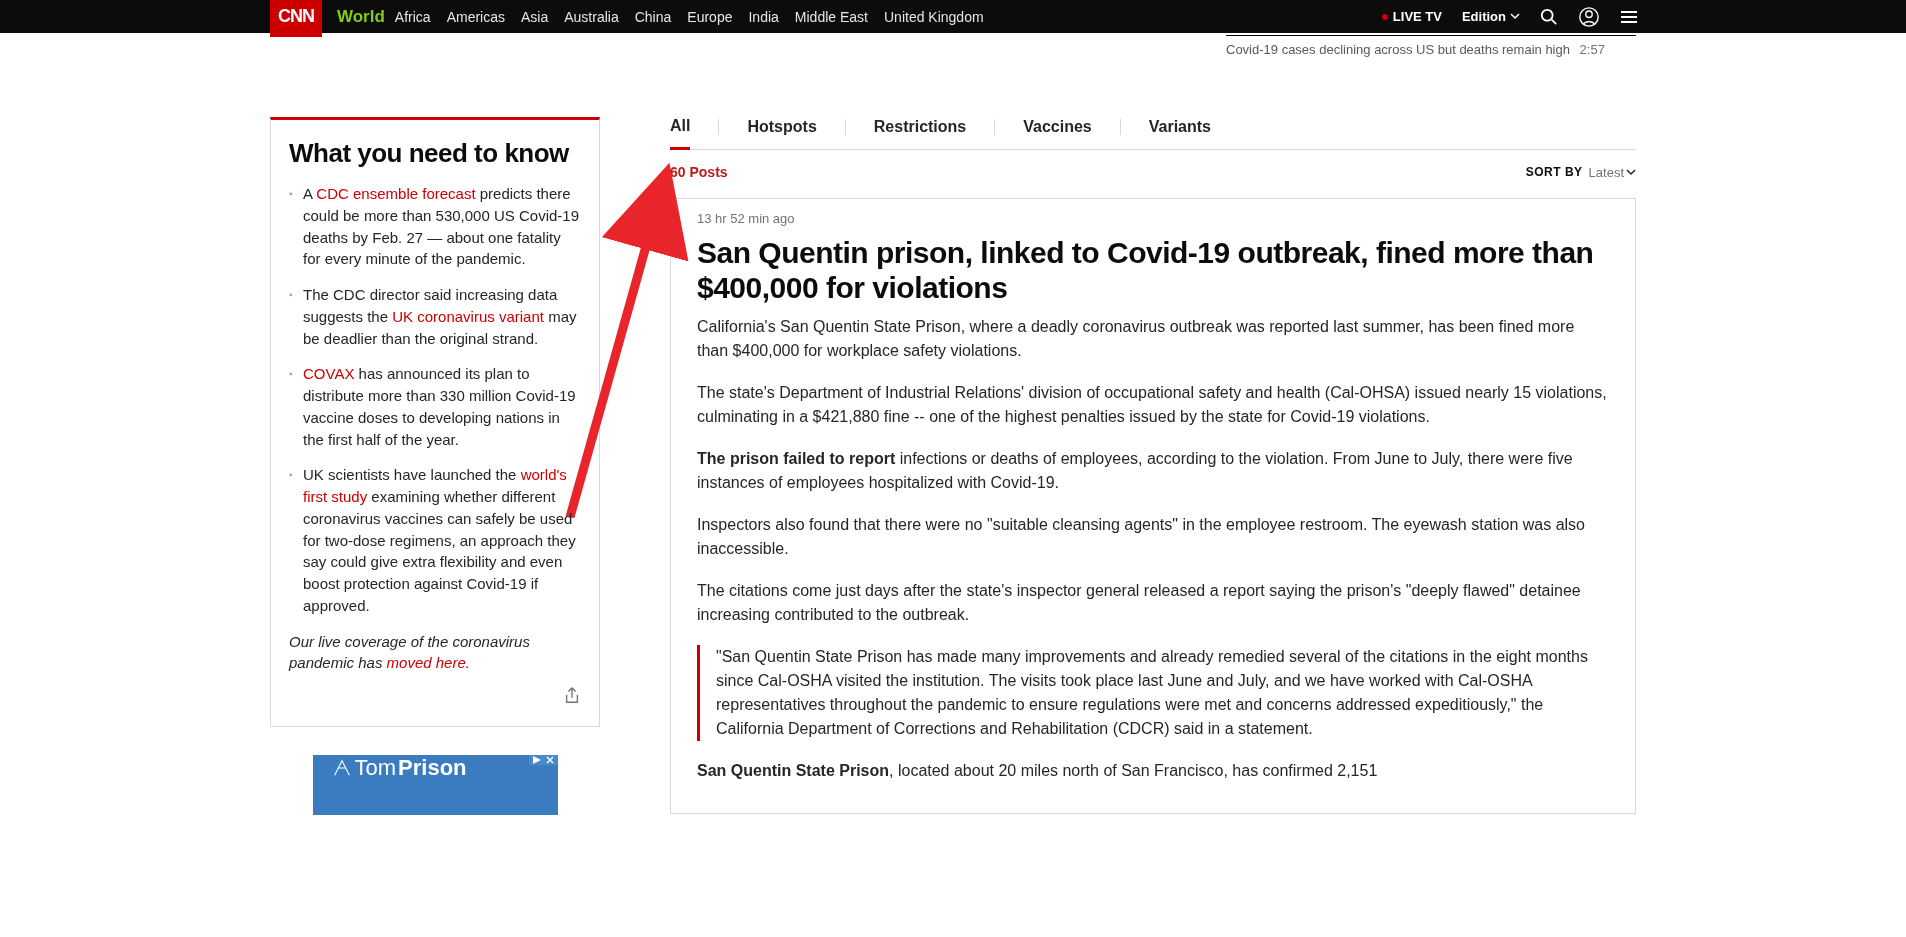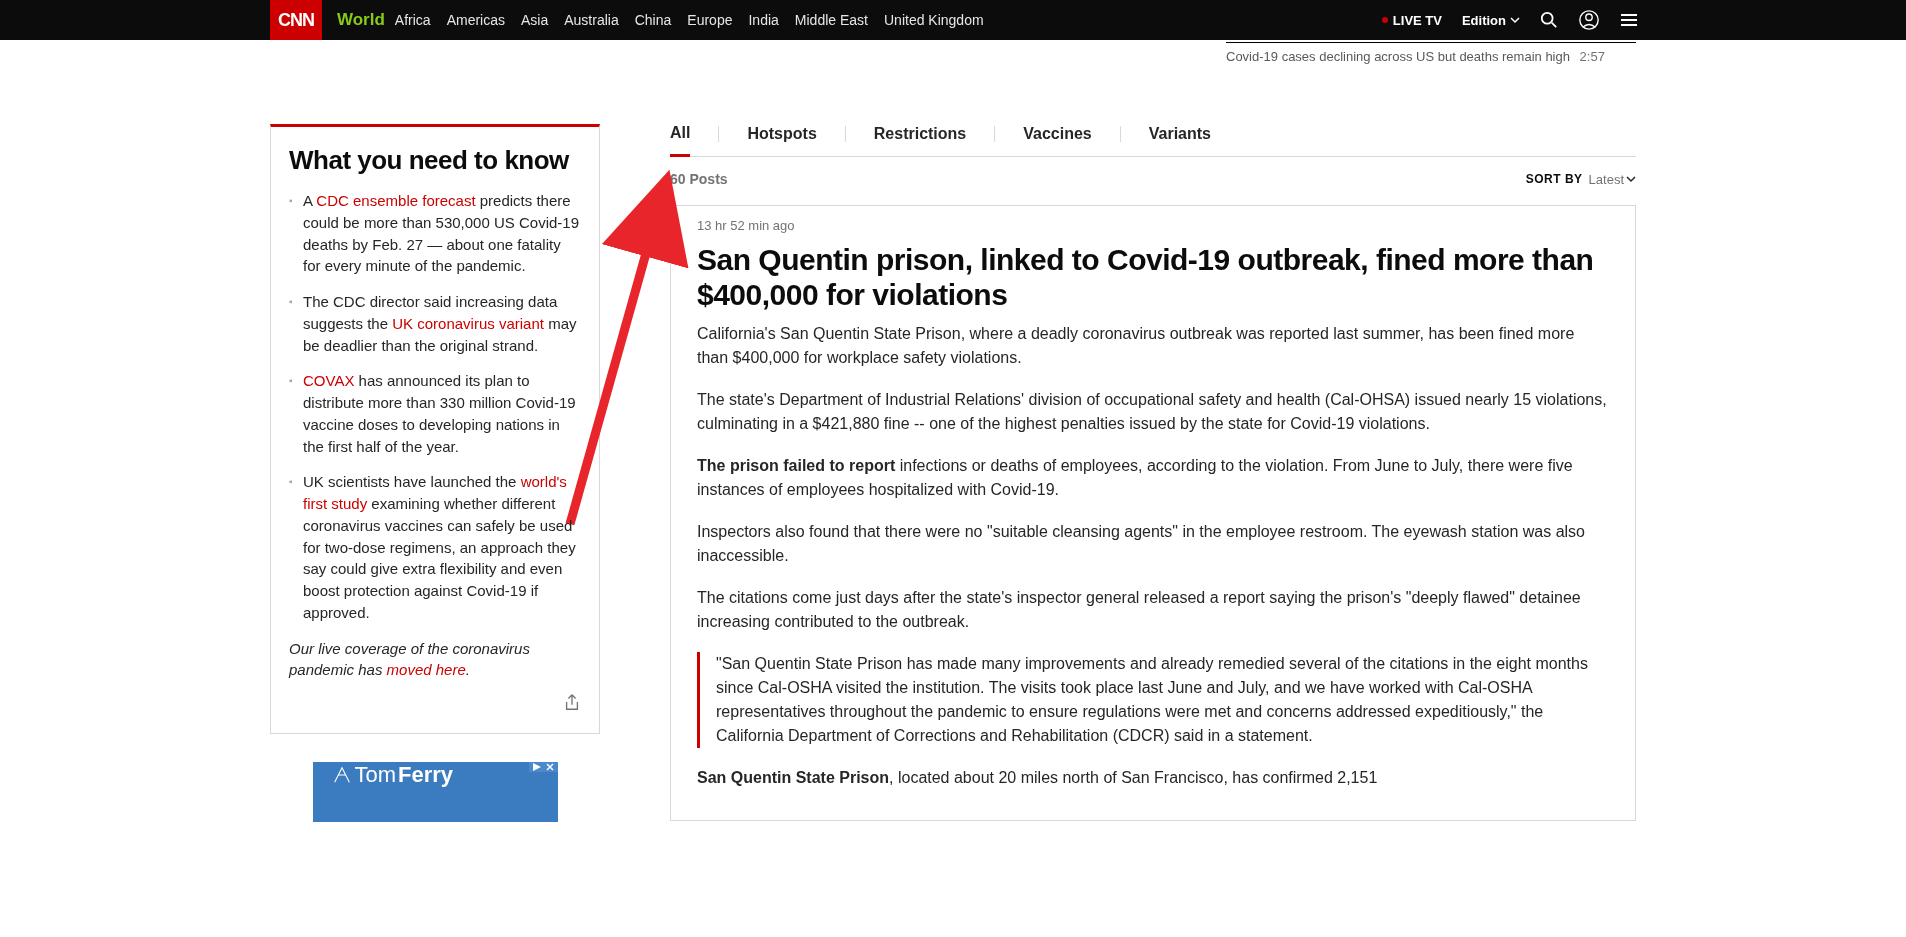--- a/index.html
+++ b/index.html
@@ -1,19 +1,19 @@
 <!DOCTYPE html>
 <html><head>
 <meta charset="utf-8">
 <style>
 * { margin: 0; padding: 0; box-sizing: border-box; }
 body { font-family: -apple-system, BlinkMacSystemFont, "Segoe UI", Helvetica, Arial, sans-serif; background: #fff; color: #0c0c0c; }
 
 
-.header { background: #0c0c0c; height: 40px; display: flex; align-items: center; padding: 0 270px 0 270px; position: relative; }
+.header { background: #0c0c0c; height: 33px; display: flex; align-items: center; padding: 0 270px 0 270px; position: relative; }
 .logo { background: #cc0000; color: #fff; font-weight: bold; padding: 10px 8px; font-size: 18px; letter-spacing: -1px; height: 40px; display: flex; align-items: center; }
 .section-label { color: #84cc16; font-weight: bold; font-size: 17px; margin-left: 15px; margin-right: 10px; }
 .nav-links { display: flex; gap: 16px; }
 .nav-link { color: #e6e6e6; font-size: 14px; text-decoration: none; cursor: pointer; }
 .header-right { position: absolute; right: 268px; display: flex; align-items: center; gap: 20px; color: #fff; text-align: right; }
 .live-tv { font-size: 13px; font-weight: bold; display: flex; align-items: center; gap: 5px; }
 .live-dot { width: 6px; height: 6px; background: #cc0000; border-radius: 50%; }
 .edition { font-size: 13px; font-weight: bold; display: flex; align-items: center; gap: 4px; cursor: pointer; }
 .icon-btn { cursor: pointer; display: flex; align-items: center; }
 
@@ -42,21 +42,21 @@
 .ad-logo { color: #fff; font-size: 22px; font-weight: 300; display: flex; align-items: center; gap: 2px; }
 .ad-logo b { font-weight: bold; }
 
 
 .main { flex: 1; }
 .tabs { display: flex; align-items: center; border-bottom: 1px solid #d9d9d9; }
 .tab { font-size: 16px; font-weight: bold; color: #262626; padding: 0 0 12px 0; cursor: pointer; position: relative; }
 .tab.active { border-bottom: 3px solid #cc0000; margin-bottom: -1px; }
 .tab-sep { width: 1px; height: 16px; background: #d9d9d9; margin: 0 28px 12px; }
 .feed-meta { display: flex; justify-content: space-between; align-items: center; padding: 14px 0 18px; font-size: 14px; }
-.post-count { font-weight: bold; color: #737373; }
+.post-count { font-weight: bold; color: #b91c1c; }
 .sort { display: flex; gap: 6px; align-items: center; }
 .sort-label { font-weight: bold; font-size: 12px; letter-spacing: 0.5px; }
 .sort-value { color: #737373; font-size: 13px; display: flex; align-items: center; gap: 2px; cursor: pointer; }
 
 .article-card { border: 1px solid #d9d9d9; padding: 12px 26px; }
 .timestamp { font-size: 13px; color: #737373; margin-bottom: 10px; }
 .article-title { font-size: 30px; font-weight: bold; line-height: 1.15; margin-bottom: 10px; letter-spacing: -0.5px; }
 .byline { font-size: 13px; color: #737373; margin-bottom: 22px; }
 .body p { font-size: 16px; line-height: 1.5; color: #262626; margin-bottom: 18px; }
 .body .lead-strong { font-weight: bold; }
@@ -178,21 +178,21 @@
         <svg width="10" height="10" viewBox="0 0 10 10">
             <line x1="2" y1="2" x2="8" y2="8" stroke="#fff" stroke-width="1.5"></line>
             <line x1="8" y1="2" x2="2" y2="8" stroke="#fff" stroke-width="1.5"></line>
           </svg>
       </div>
       <div class="ad-logo">
         <svg width="22" height="22" viewBox="0 0 24 24">
             <path d="M4 20 L12 4 L20 20 M8 12 L16 12" stroke="#fff" stroke-width="1.2" fill="none"></path>
           </svg>
         <span>Tom</span>
-          <b>Ferry</b>
+          <b>Prison</b>
       </div>
     </div>
   </div>
 
   <div class="main">
     <div class="tabs">
       <div class="tab active">All</div>
       <div class="tab-sep"></div>
       <div class="tab">Hotspots</div>
       <div class="tab-sep"></div>

